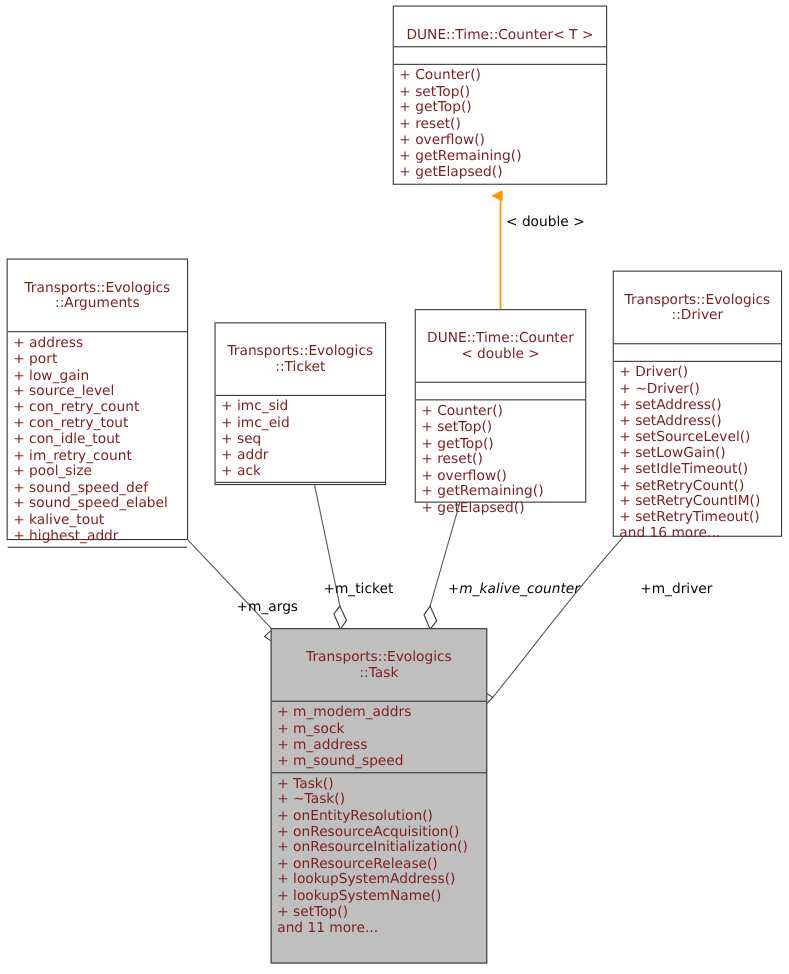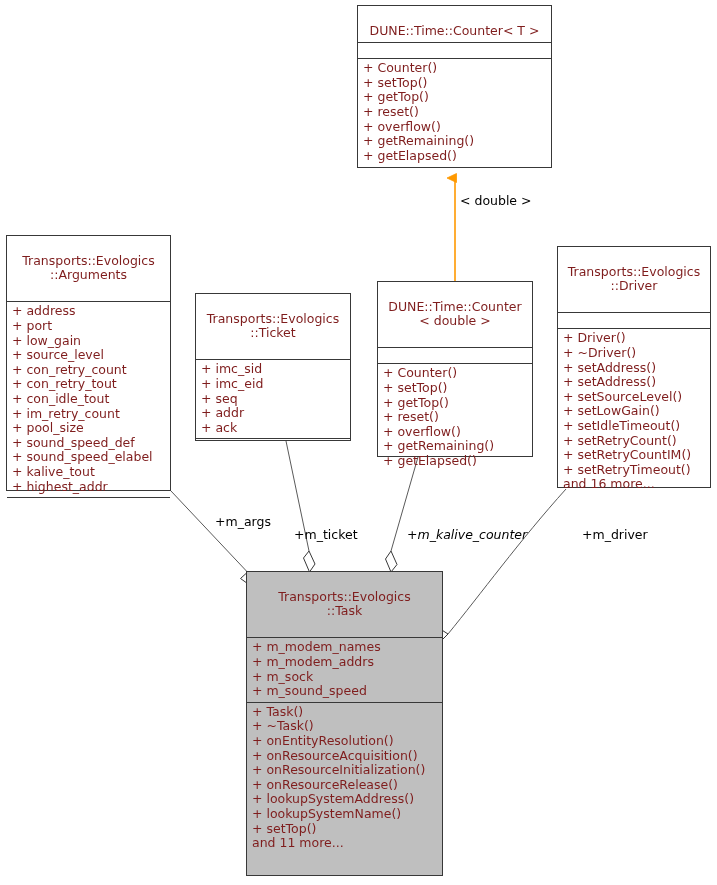--- a/index.html
+++ b/index.html
@@ -195,42 +195,42 @@
       <div class="member">and 16 more...</div>
     </div>
   </div>
 
   <div class="uml-box filled" style="left:246px; top:571px; width:197px; height:305px;">
     <div class="compartment title-comp">
       <span>Transports::Evologics</span>
       <span class="ttl-line2">::Task</span>
     </div>
     <div class="compartment">
-      <div class="member">+ m_modem_names</div>
       <div class="member">+ m_modem_addrs</div>
       <div class="member">+ m_sock</div>
+      <div class="member">+ m_address</div>
       <div class="member">+ m_sound_speed</div>
     </div>
     <div class="compartment last">
       <div class="member">+ Task()</div>
       <div class="member">+ ~Task()</div>
       <div class="member">+ onEntityResolution()</div>
       <div class="member">+ onResourceAcquisition()</div>
       <div class="member">+ onResourceInitialization()</div>
       <div class="member">+ onResourceRelease()</div>
       <div class="member">+ lookupSystemAddress()</div>
       <div class="member">+ lookupSystemName()</div>
       <div class="member">+ setTop()</div>
       <div class="member">and 11 more...</div>
     </div>
   </div>
 
   <div class="edge-label" style="left:460px; top:193px;">&lt; double &gt;</div>
 
-  <div class="edge-label" style="left:215px; top:514px;">+m_args</div>
+  <div class="edge-label" style="left:215px; top:543px;">+m_args</div>
 
   <div class="edge-label" style="left:294px; top:527px;">+m_ticket</div>
 
   <div class="edge-label" style="left:407px; top:527px;font-style:italic;">+m_kalive_counter</div>
 
   <div class="edge-label" style="left:582px; top:527px;">+m_driver</div>
 
 </div>
 
 </body></html>

